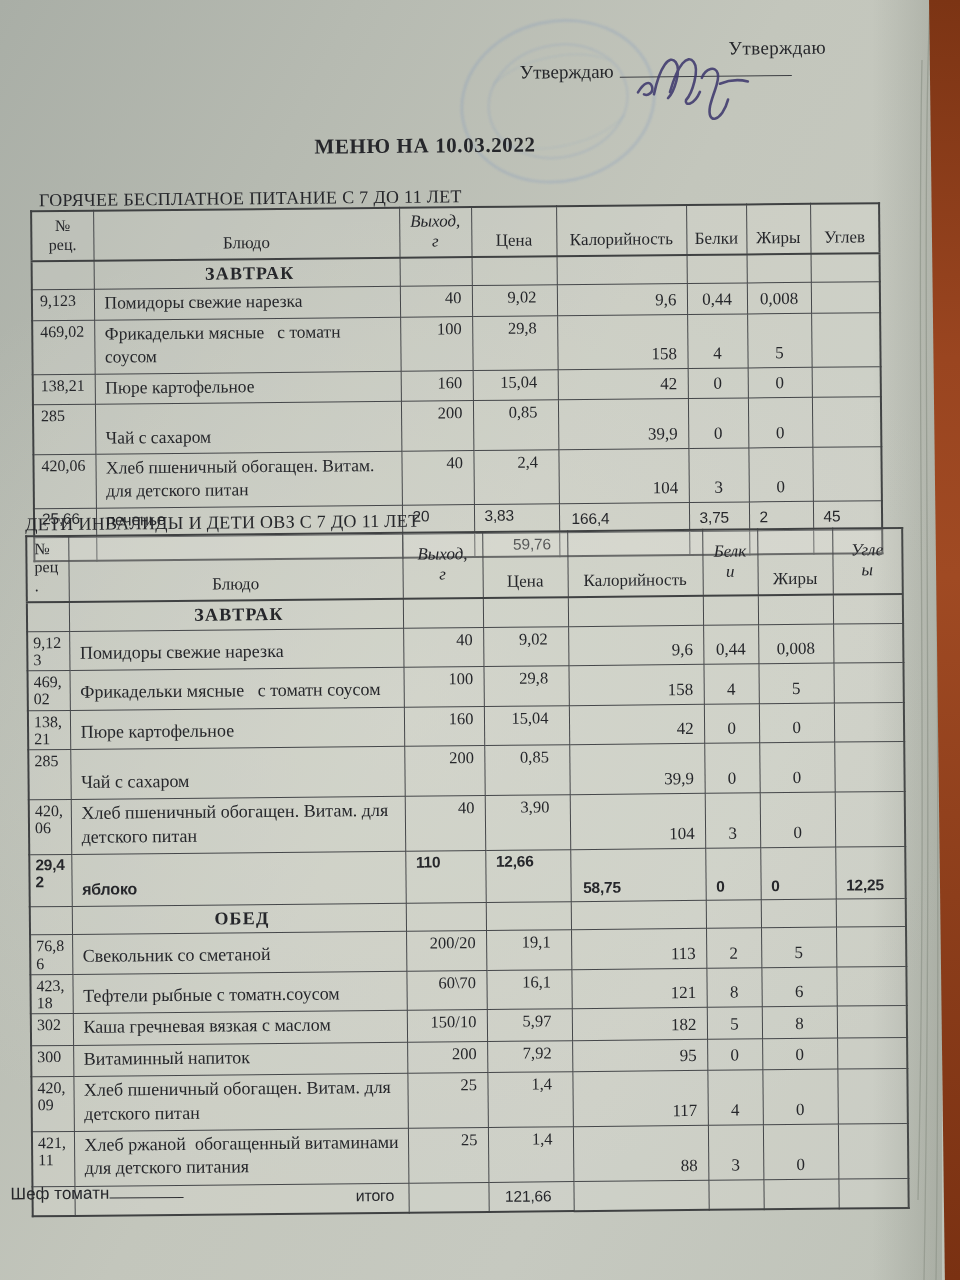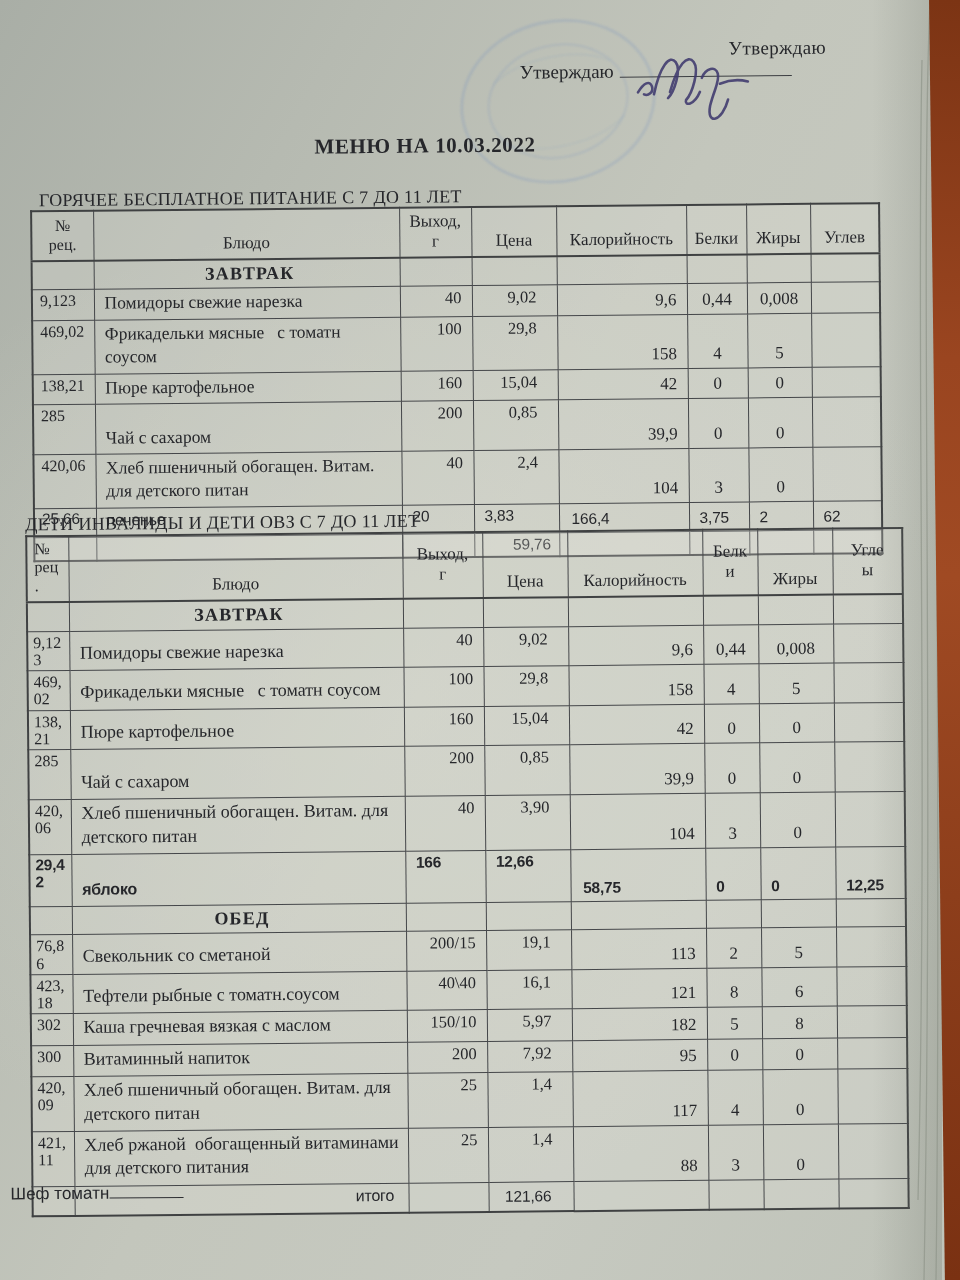--- a/index.html
+++ b/index.html
@@ -31,21 +31,21 @@
   .t1{left:33px;top:206px;width:848px;}
   .t2{left:25px;top:531px;width:876px;}
   th,td{border:1.4px solid #45474a;overflow:hidden;}
   table{border:2px solid #3f4142;}
   thead tr{border-bottom:2.2px solid #3f4142;}
 
   th{vertical-align:bottom;text-align:center;font-weight:400;font-size:17px;white-space:pre-line;padding:3px 2px 6px;line-height:1.15;}
   .t1 thead tr{height:44px;}
   .t2 thead tr{height:64px;}
   .t1 .h0{font-size:16px;}
-  .t1 .h2,.t2 .h2,.t2 .h5,.t2 .h7{vertical-align:middle;}
+  .t1 .h2,.t2 .h2,.t2 .h5,.t2 .h7{vertical-align:middle;font-style:italic;}
   .t2 .h0{vertical-align:top;text-align:left;padding-left:7px;font-size:16px;}
 
   td{vertical-align:bottom;padding:2px 4px;font-size:17px;}
   .c-no{vertical-align:top;text-align:left;padding-left:7px;padding-top:2px;font-size:16px;line-height:1.08;}
   .t2 .c-no{word-break:break-all;padding-left:5px;}
   .c-dish{text-align:left;padding-left:10px;padding-bottom:5px;white-space:pre-wrap;font-size:17.5px;line-height:1.3;}
   .t2 .c-dish{font-size:18px;}
   .c-out{vertical-align:top;text-align:right;padding-right:10px;font-size:16.5px;}
   .c-price{vertical-align:top;text-align:right;padding-right:20px;font-size:16.5px;}
   .c-cal{text-align:right;padding-right:10px;padding-bottom:4px;}
@@ -222,21 +222,21 @@
           <td class="c-carb"></td>
         </tr>
         <tr class="row-item alt">
           <td class="c-no">25,66</td>
           <td class="c-dish">печенье</td>
           <td class="c-out">20</td>
           <td class="c-price">3,83</td>
           <td class="c-cal">166,4</td>
           <td class="c-prot">3,75</td>
           <td class="c-fat">2</td>
-          <td class="c-carb">62</td>
+          <td class="c-carb">45</td>
         </tr>
         <tr class="row-total alt">
           <td class="c-no"></td>
           <td class="c-dish"></td>
           <td class="c-out"></td>
           <td class="c-price">59,76</td>
           <td class="c-cal"></td>
           <td class="c-prot"></td>
           <td class="c-fat"></td>
           <td class="c-carb"></td>
@@ -331,51 +331,51 @@
           <td class="c-out">40</td>
           <td class="c-price">3,90</td>
           <td class="c-cal">104</td>
           <td class="c-prot">3</td>
           <td class="c-fat">0</td>
           <td class="c-carb"></td>
         </tr>
         <tr class="row-item alt bold">
           <td class="c-no">29,42</td>
           <td class="c-dish">яблоко</td>
-          <td class="c-out">166</td>
+          <td class="c-out">110</td>
           <td class="c-price">12,66</td>
           <td class="c-cal">58,75</td>
           <td class="c-prot">0</td>
           <td class="c-fat">0</td>
           <td class="c-carb">12,25</td>
         </tr>
         <tr class="row-section">
           <td class="c-no"></td>
           <td class="c-dish">ОБЕД</td>
           <td class="c-out"></td>
           <td class="c-price"></td>
           <td class="c-cal"></td>
           <td class="c-prot"></td>
           <td class="c-fat"></td>
           <td class="c-carb"></td>
         </tr>
         <tr class="row-item">
           <td class="c-no">76,86</td>
           <td class="c-dish">Свекольник со сметаной</td>
-          <td class="c-out">200/15</td>
+          <td class="c-out">200/20</td>
           <td class="c-price">19,1</td>
           <td class="c-cal">113</td>
           <td class="c-prot">2</td>
           <td class="c-fat">5</td>
           <td class="c-carb"></td>
         </tr>
         <tr class="row-item">
           <td class="c-no">423,18</td>
           <td class="c-dish">Тефтели рыбные с томатн.соусом</td>
-          <td class="c-out">40\40</td>
+          <td class="c-out">60\70</td>
           <td class="c-price">16,1</td>
           <td class="c-cal">121</td>
           <td class="c-prot">8</td>
           <td class="c-fat">6</td>
           <td class="c-carb"></td>
         </tr>
         <tr class="row-item">
           <td class="c-no">302</td>
           <td class="c-dish">Каша гречневая вязкая с маслом</td>
           <td class="c-out">150/10</td>

